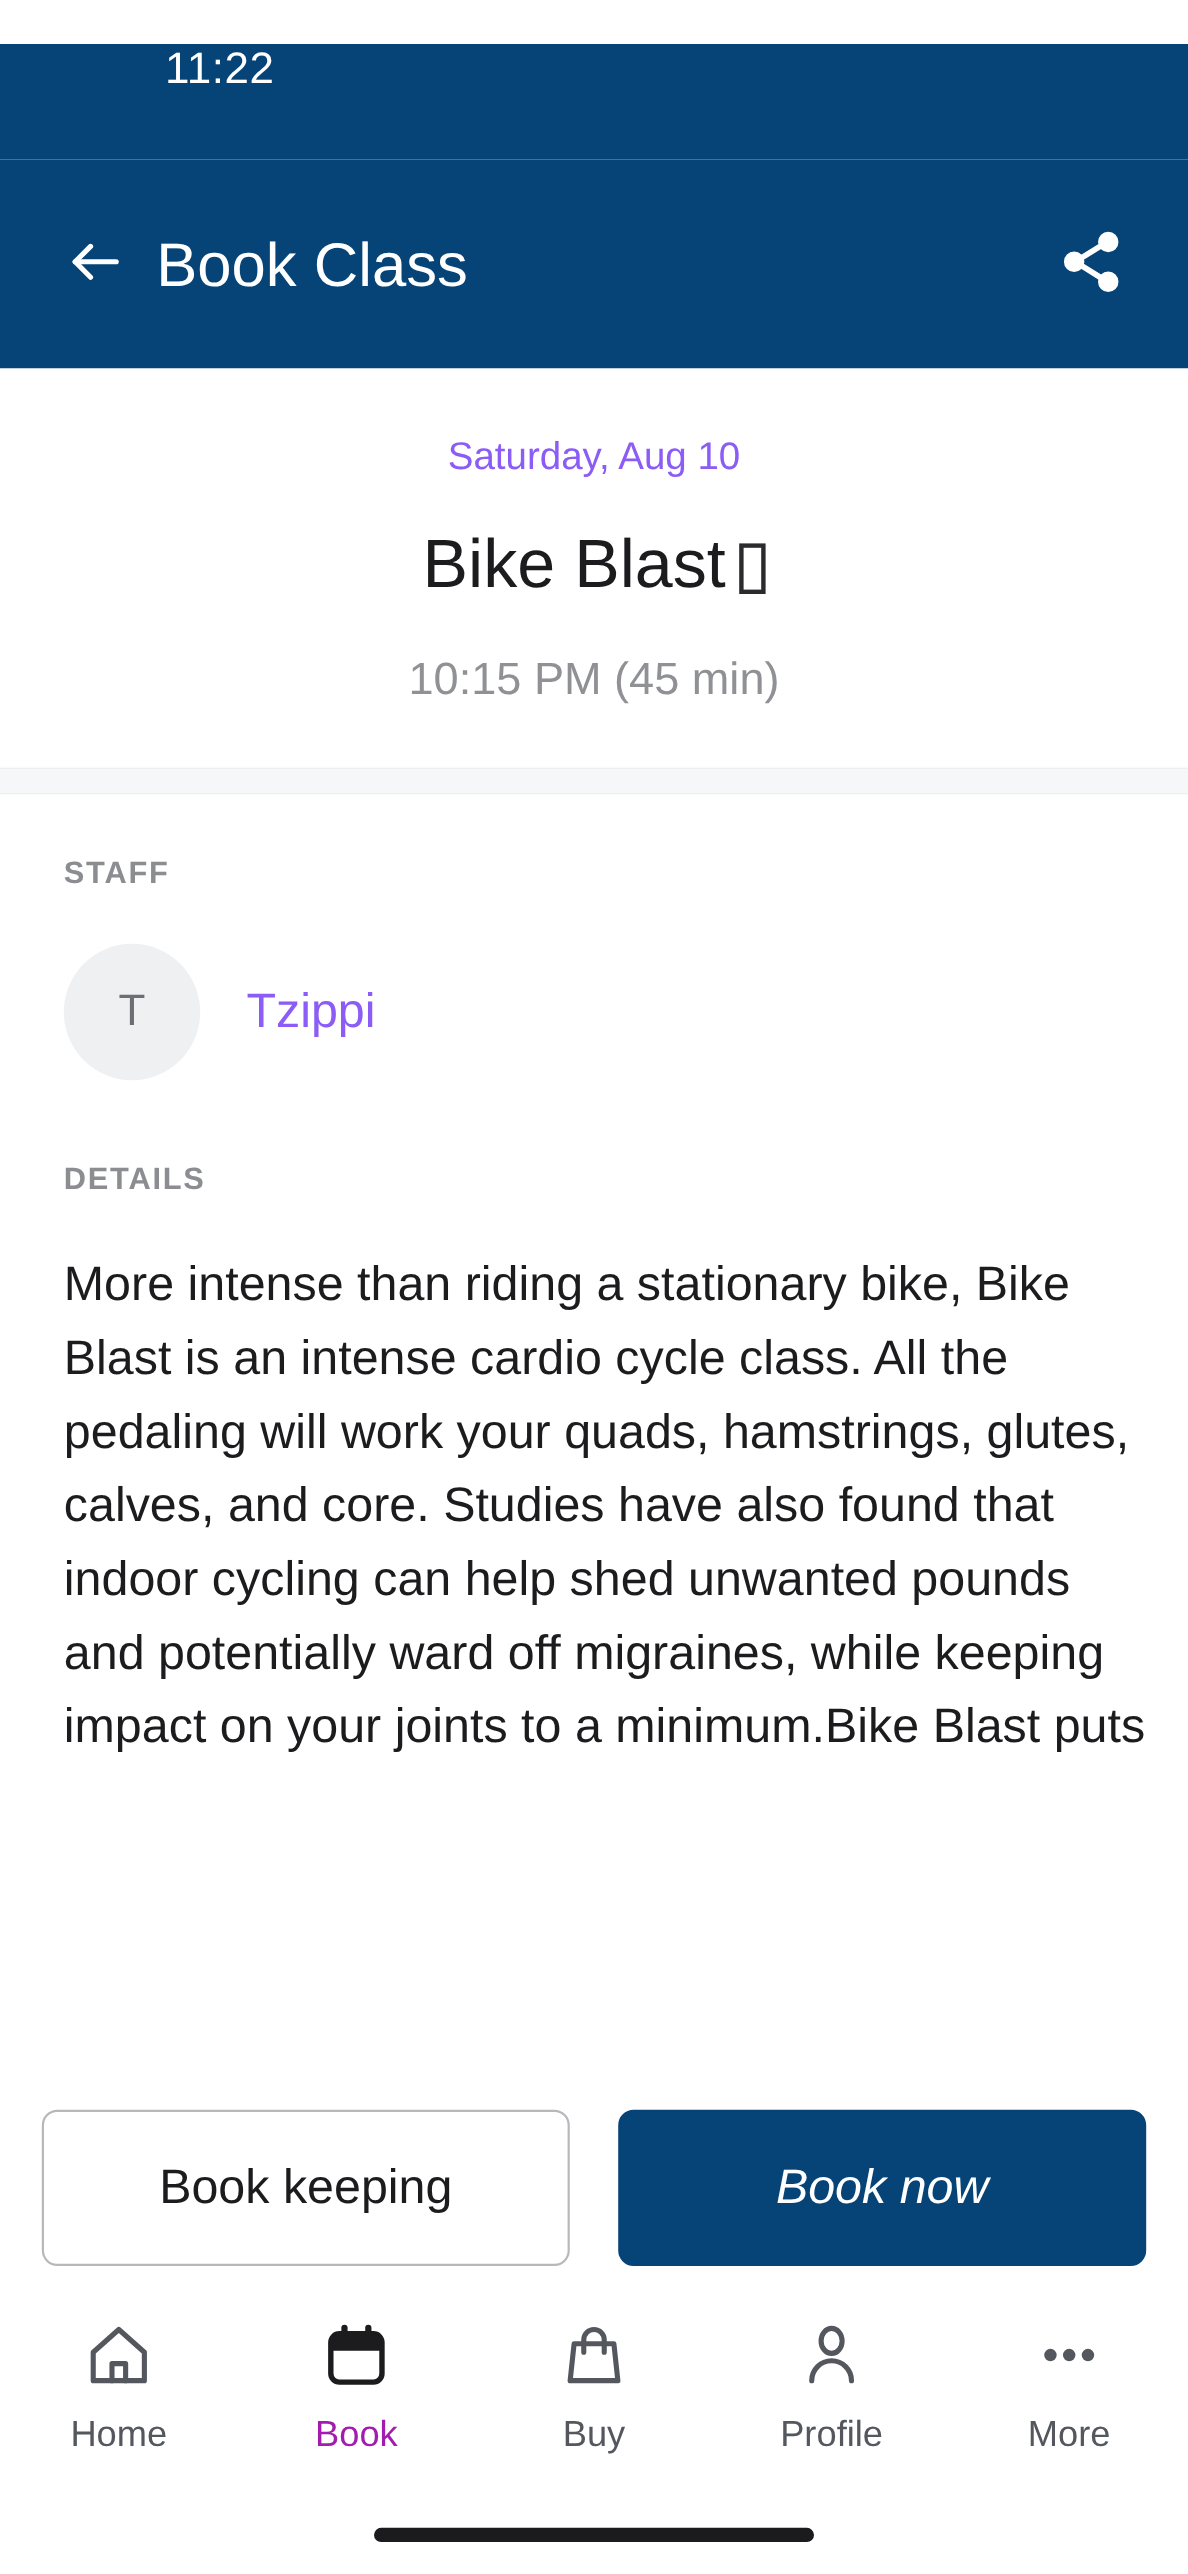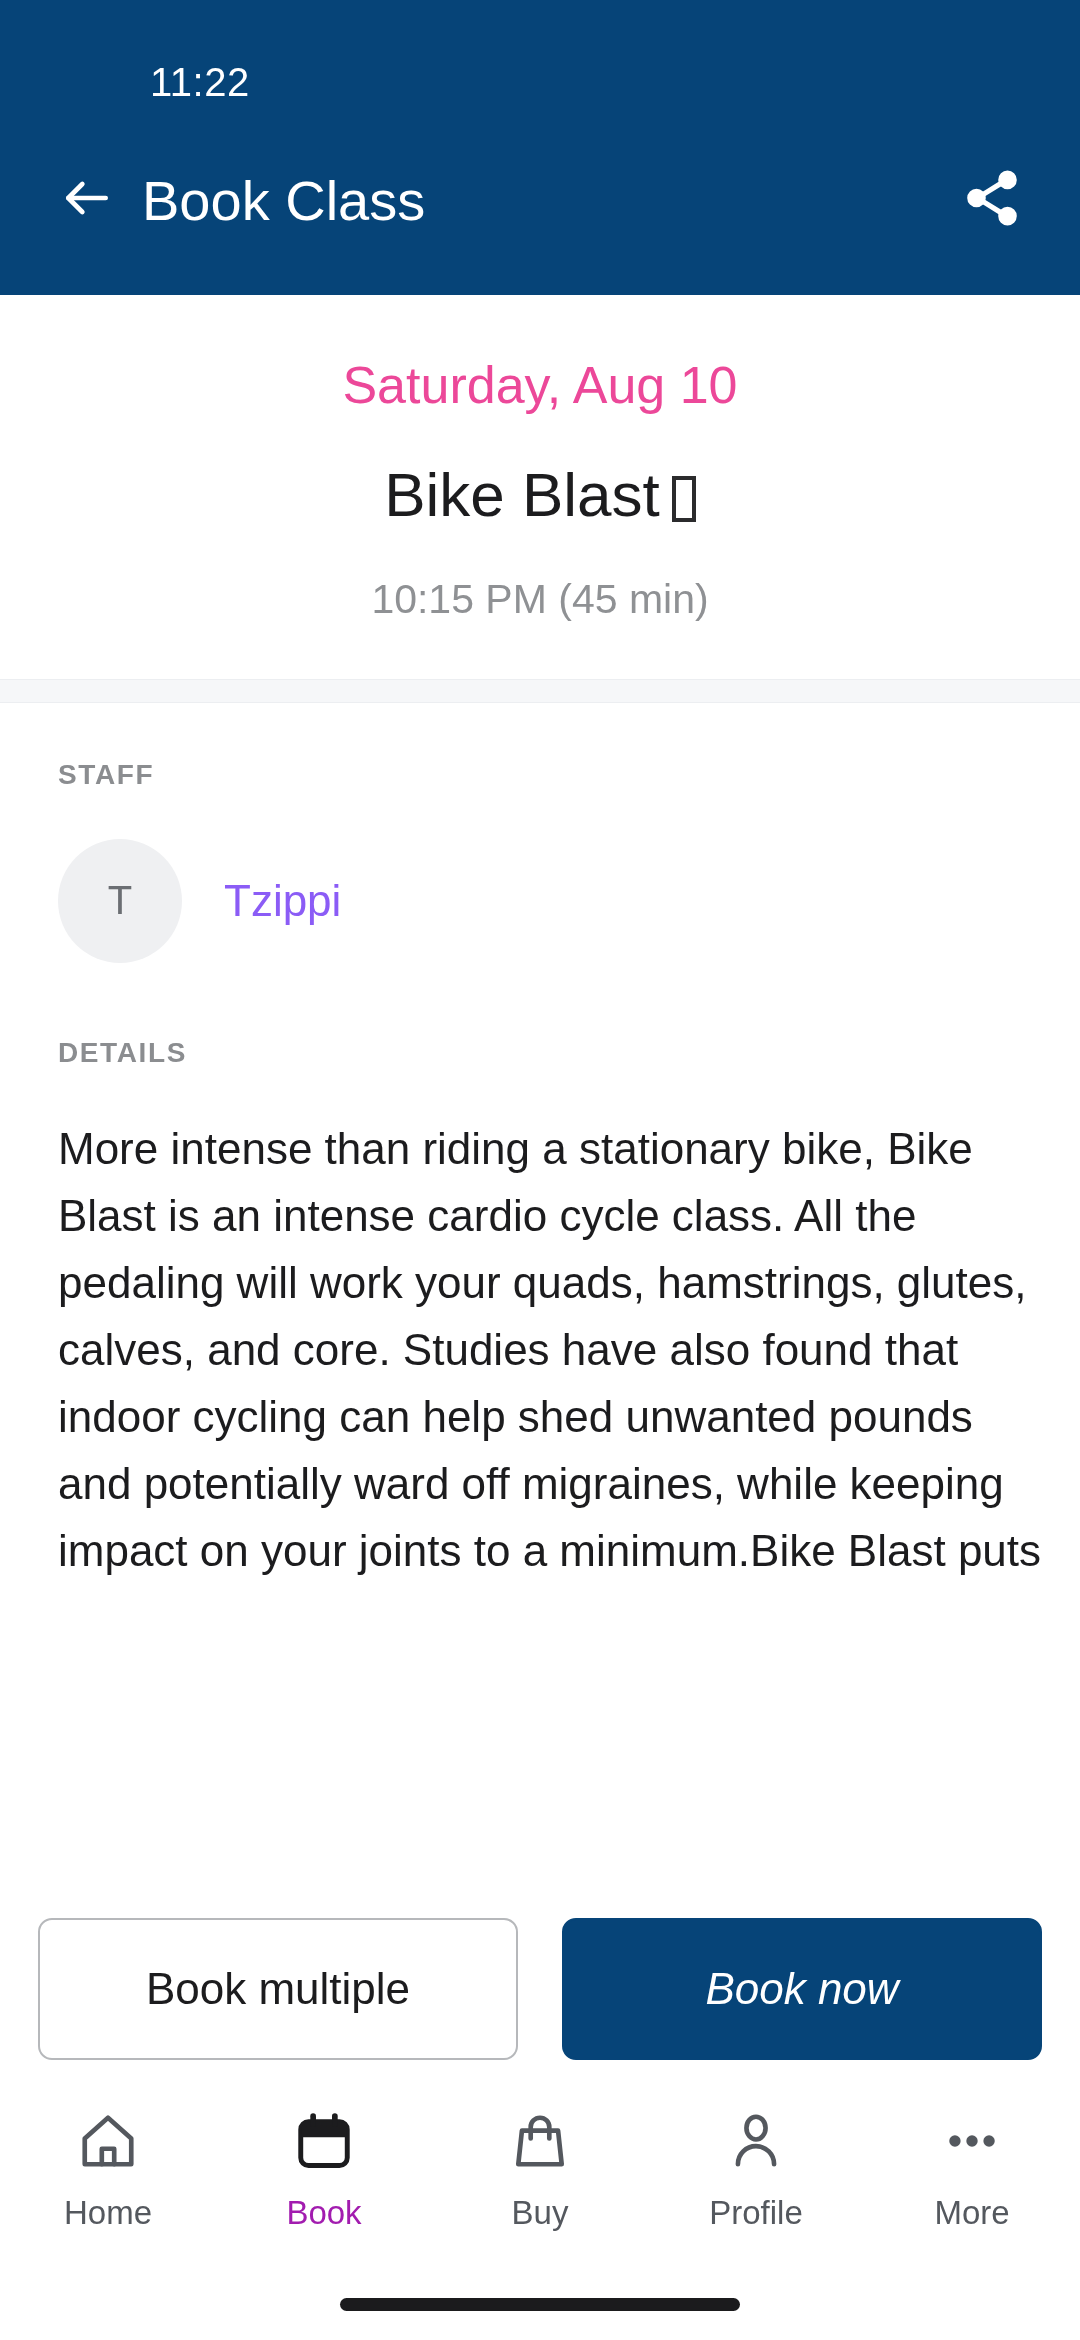--- a/index.html
+++ b/index.html
@@ -13,22 +13,23 @@
     position:relative;
     width:1080px; height:2340px;
     background:#ffffff;
     display:flex; flex-direction:column;
   }
 
   
   .statusbar {
     height:105px;
     background:#064478;
-    display:flex; align-items:flex-end;
-    flex:0 0 auto;
+    display:flex; align-items:flex-start;
+    flex:0 0 auto;
+    margin-top:40px;
   }
   .status-clock {
     color:#ffffff;
     font-size:40px;
     margin-left:150px;
     letter-spacing:0.5px;
   }
 
   
   .appbar {
@@ -57,22 +58,22 @@
   }
 
   
   .hero {
     background:#ffffff;
     padding:58px 40px 54px;
     text-align:center;
     flex:0 0 auto;
   }
   .hero-date {
-    color:#ec4899;
-    font-size:52px;
+    color:#8b5cf6;
+    font-size:35px;
     line-height:1.25;
   }
   .hero-name {
     color:#1c1c1e;
     font-size:62px;
     line-height:1.25;
     margin-top:38px;
   }
   .tofu {
     display:inline-block;
@@ -252,21 +253,21 @@
         <span>T</span>
       </div>
       <div class="staff-name">Tzippi</div>
     </div>
 
     <div class="section-label details-label">DETAILS</div>
     <div class="details-body">More intense than riding a stationary bike, Bike Blast is an intense cardio cycle class. All the pedaling will work your quads, hamstrings, glutes, calves, and core. Studies have also found that indoor cycling can help shed unwanted pounds and potentially ward off migraines, while keeping impact on your joints to a minimum.Bike Blast puts things in full gear with its awesome tunes, control over resistance and speed, and overall intensity. However, the moment bike, and rive this class</div>
   </div>
 
   <div class="actions">
-    <div class="btn btn-outline">Book multiple</div>
+    <div class="btn btn-outline">Book keeping</div>
     <div class="btn btn-filled">Book now</div>
   </div>
 
   <div class="bottomnav">
 
     <div class="navitem">
       <span class="navicon">
         <svg width="62" height="62" viewBox="0 0 24 24" fill="none" stroke="#54585e" stroke-width="1.8" stroke-linecap="round" stroke-linejoin="round">
           <path d="M3 11 L12 3 L21 11 L21 21 L3 21 Z"></path>
           <path d="M9.6 21 L9.6 15 L14.4 15 L14.4 21"></path>

